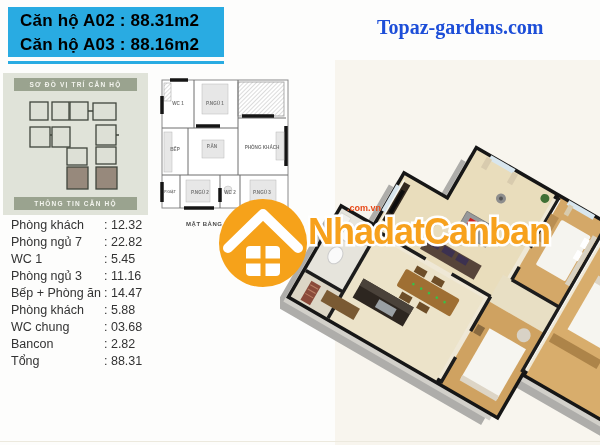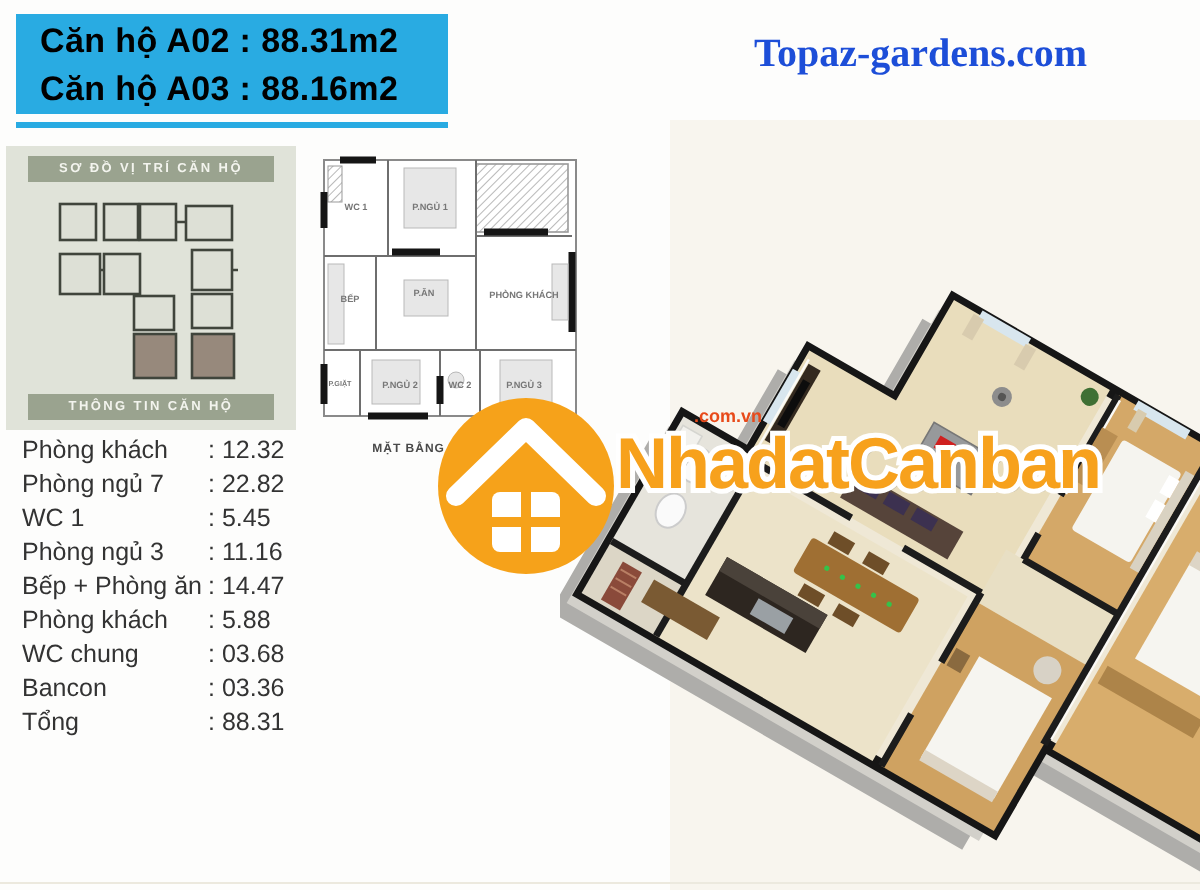--- a/index.html
+++ b/index.html
@@ -232,21 +232,21 @@
   </div>
 
   <div class="roomlist">
     <div class="roomrow"><span>Phòng khách</span><span class="val">: 12.32</span></div>
     <div class="roomrow"><span>Phòng ngủ 7</span><span class="val">: 22.82</span></div>
     <div class="roomrow"><span>WC 1</span><span class="val">: 5.45</span></div>
     <div class="roomrow"><span>Phòng ngủ 3</span><span class="val">: 11.16</span></div>
     <div class="roomrow"><span>Bếp + Phòng ăn</span><span class="val">: 14.47</span></div>
     <div class="roomrow"><span>Phòng khách</span><span class="val">: 5.88</span></div>
     <div class="roomrow"><span>WC chung</span><span class="val">: 03.68</span></div>
-    <div class="roomrow"><span>Bancon</span><span class="val">: 03.36</span></div>
+    <div class="roomrow"><span>Bancon</span><span class="val">: 2.82</span></div>
     <div class="roomrow"><span>Tổng</span><span class="val">: 88.31</span></div>
   </div>
 
   <svg class="watermark" width="345" height="100" viewBox="0 0 345 100">
     <circle cx="47" cy="49" r="44" fill="#f6a21a"></circle>
     <polyline points="12,54 47,20 82,54" fill="none" stroke="#ffffff" stroke-width="10" stroke-linecap="round" stroke-linejoin="round"></polyline>
     <rect x="30" y="52" width="34" height="30" rx="4" fill="#ffffff"></rect>
     <path d="M47,52 V82 M30,67 H64" stroke="#f6a21a" stroke-width="5"></path>
     <text x="94" y="52" font-size="36" font-weight="bold" fill="rgba(0,0,0,0.18)" letter-spacing="-1">NhadatCanban</text>
     <text x="92" y="50" font-size="36" font-weight="bold" fill="#f7a11c" stroke="#ffffff" stroke-width="5" paint-order="stroke" letter-spacing="-1">NhadatCanban</text>

